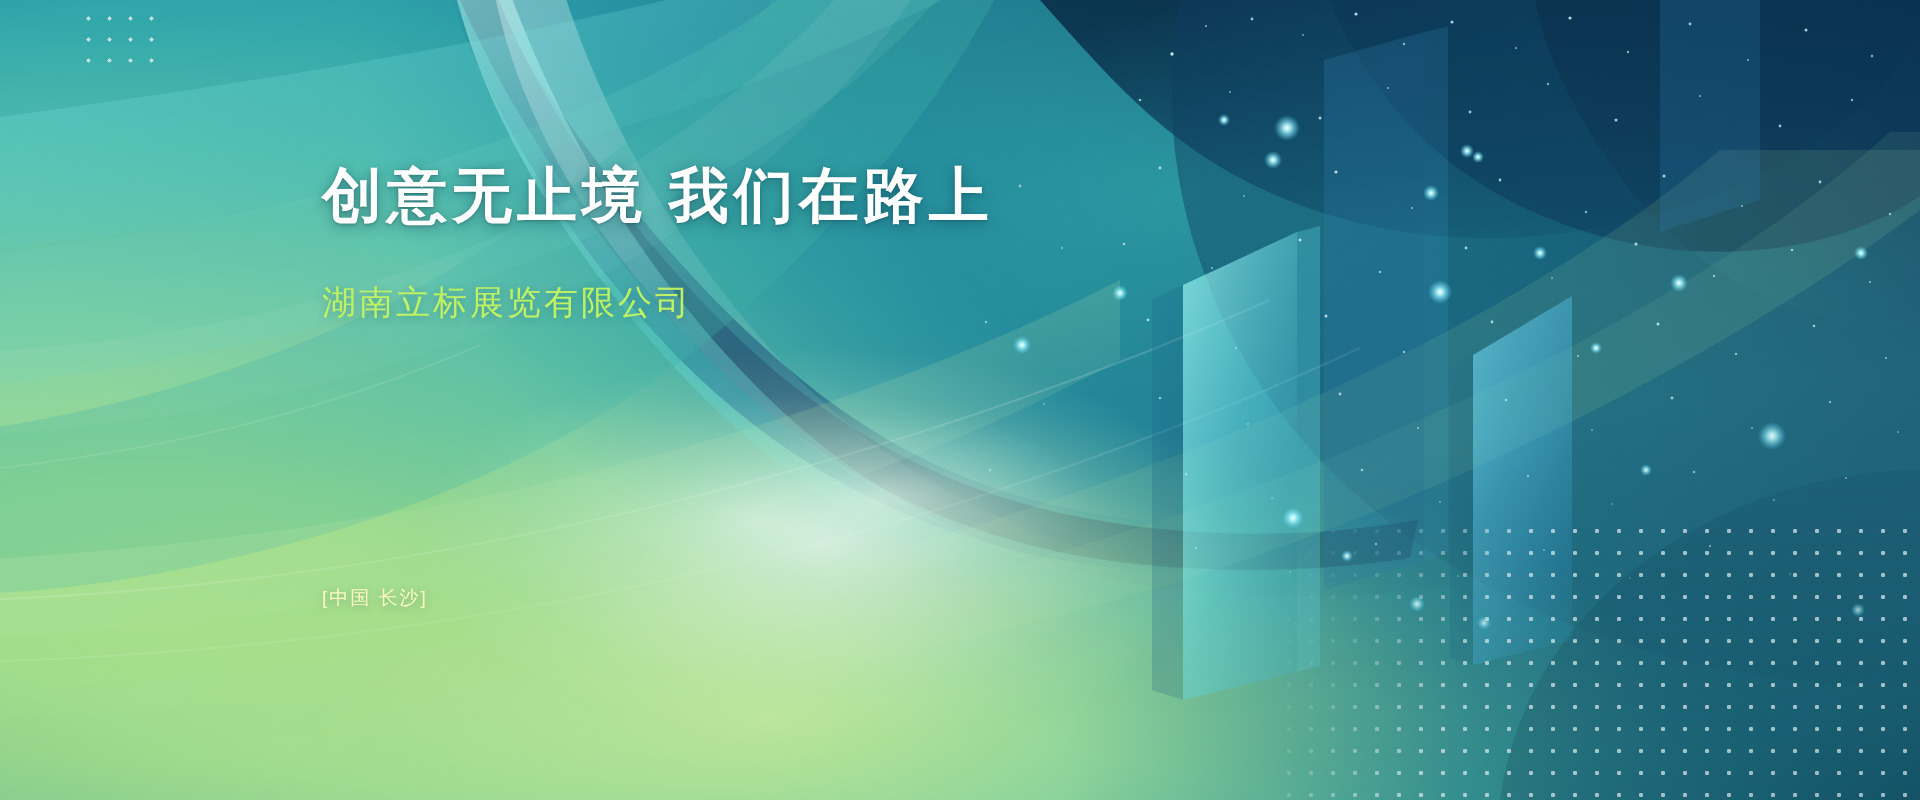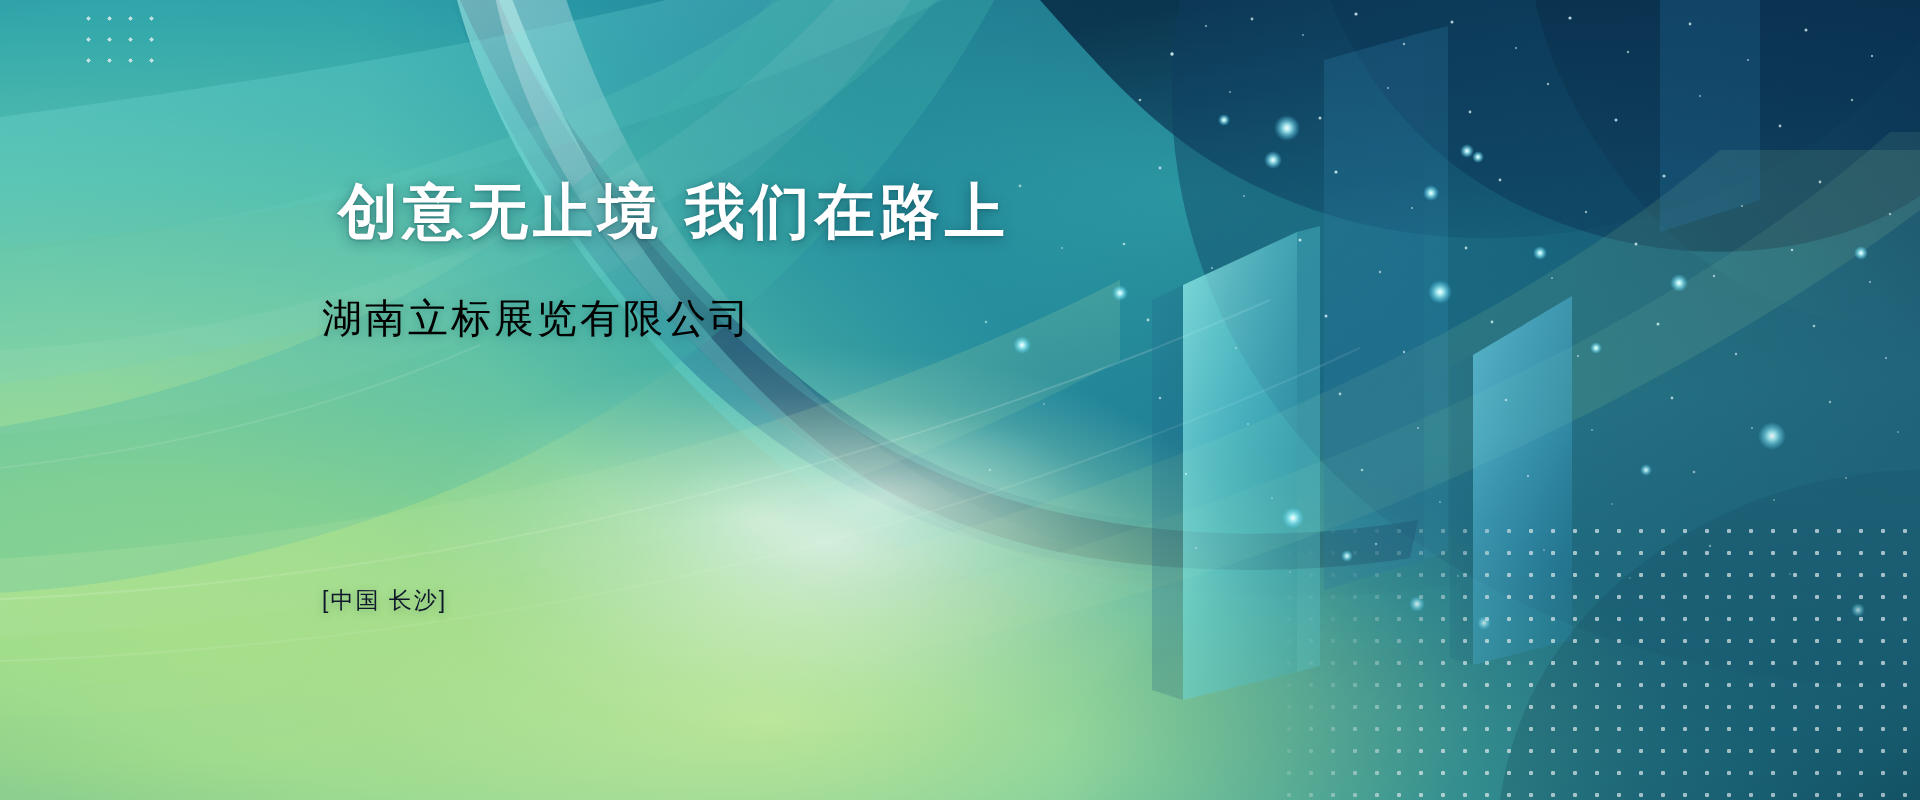--- a/index.html
+++ b/index.html
@@ -61,47 +61,47 @@
     -webkit-mask-image:linear-gradient(115deg, rgba(0,0,0,0) 0%, rgba(0,0,0,0.15) 14%, #000 34%, #000 100%);
     mask-image:linear-gradient(115deg, rgba(0,0,0,0) 0%, rgba(0,0,0,0.15) 14%, #000 34%, #000 100%);
   }
 
   
   #text-block{
     position:absolute;left:322px;top:160px;width:820px;
     z-index:40;
   }
   #headline{
-    margin:16px;
+    margin:0;
     font-size:60px;
     line-height:72px;
     font-weight:700;
     letter-spacing:5px;
     color:#ffffff;
     white-space:nowrap;
     text-shadow:0 3px 14px rgba(8,58,70,0.45), 0 1px 3px rgba(8,58,70,0.35);
   }
   #subtitle{
     margin:46px 0 0 0;
   }
   .sub-line{
-    font-size:40px;
+    font-size:34px;
     line-height:48px;
     font-weight:400;
     letter-spacing:3px;
-    color:#000000;
+    color:#bef264;
     white-space:nowrap;
     text-shadow:0 2px 9px rgba(10,60,70,0.30);
     margin-top:9px;
   }
   #location{
     position:absolute;left:0;top:425px;
-    font-size:23px;
+    font-size:19px;
     letter-spacing:2px;
-    color:#0f172a;
+    color:#fef9c3;
     white-space:nowrap;
     text-shadow:0 2px 8px rgba(20,70,50,0.28);
   }
 </style>
 </head>
 <body>
 
 <div id="banner">
 
   <div class="layer" id="base-gradient"></div>

